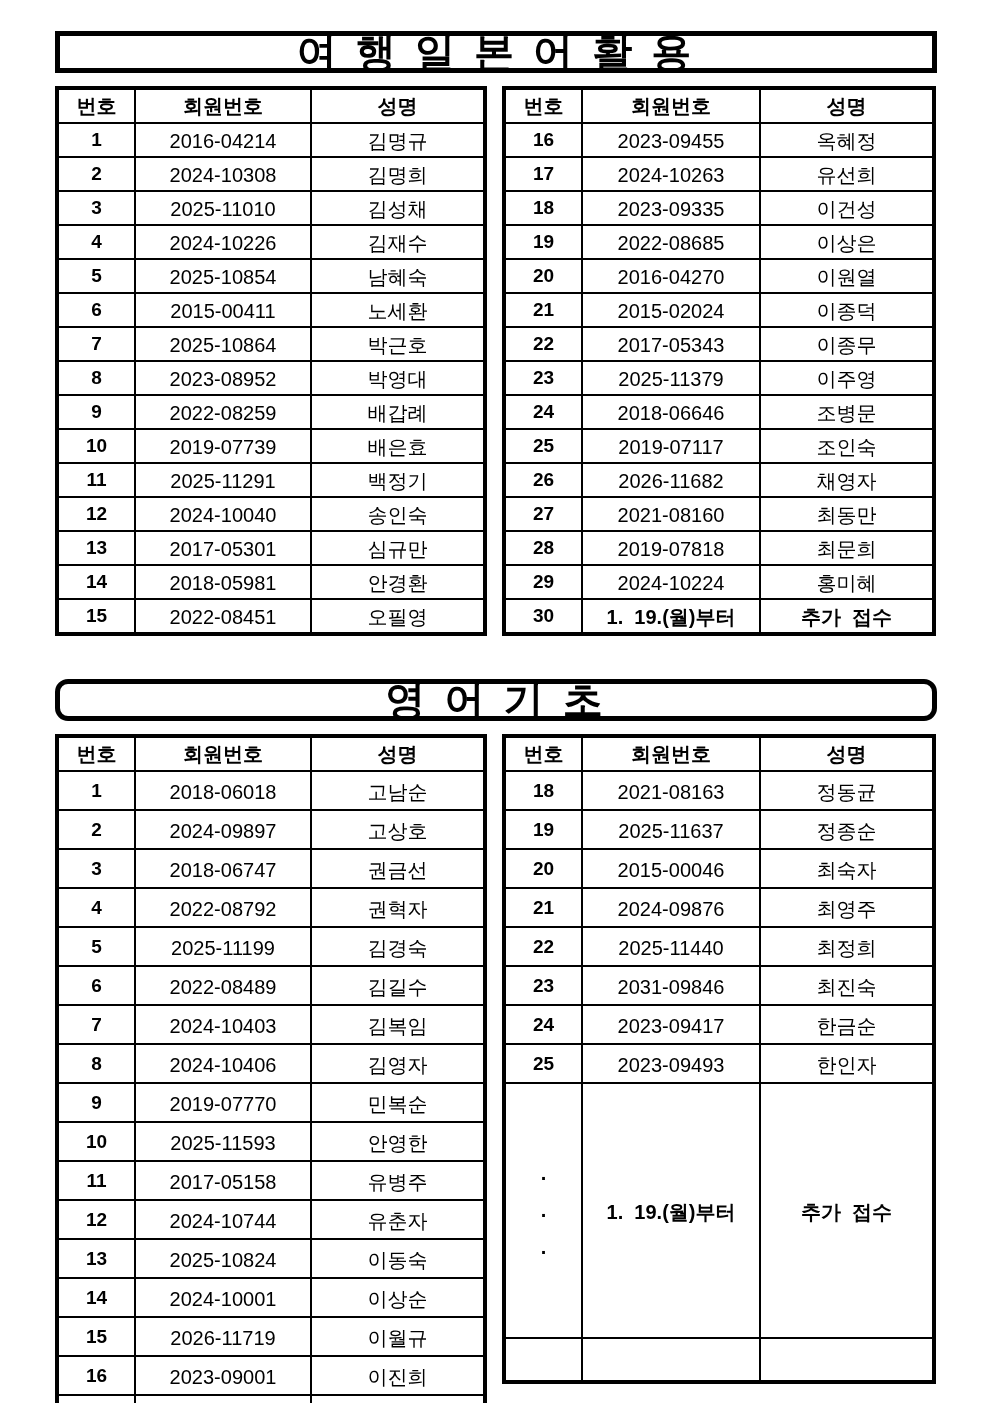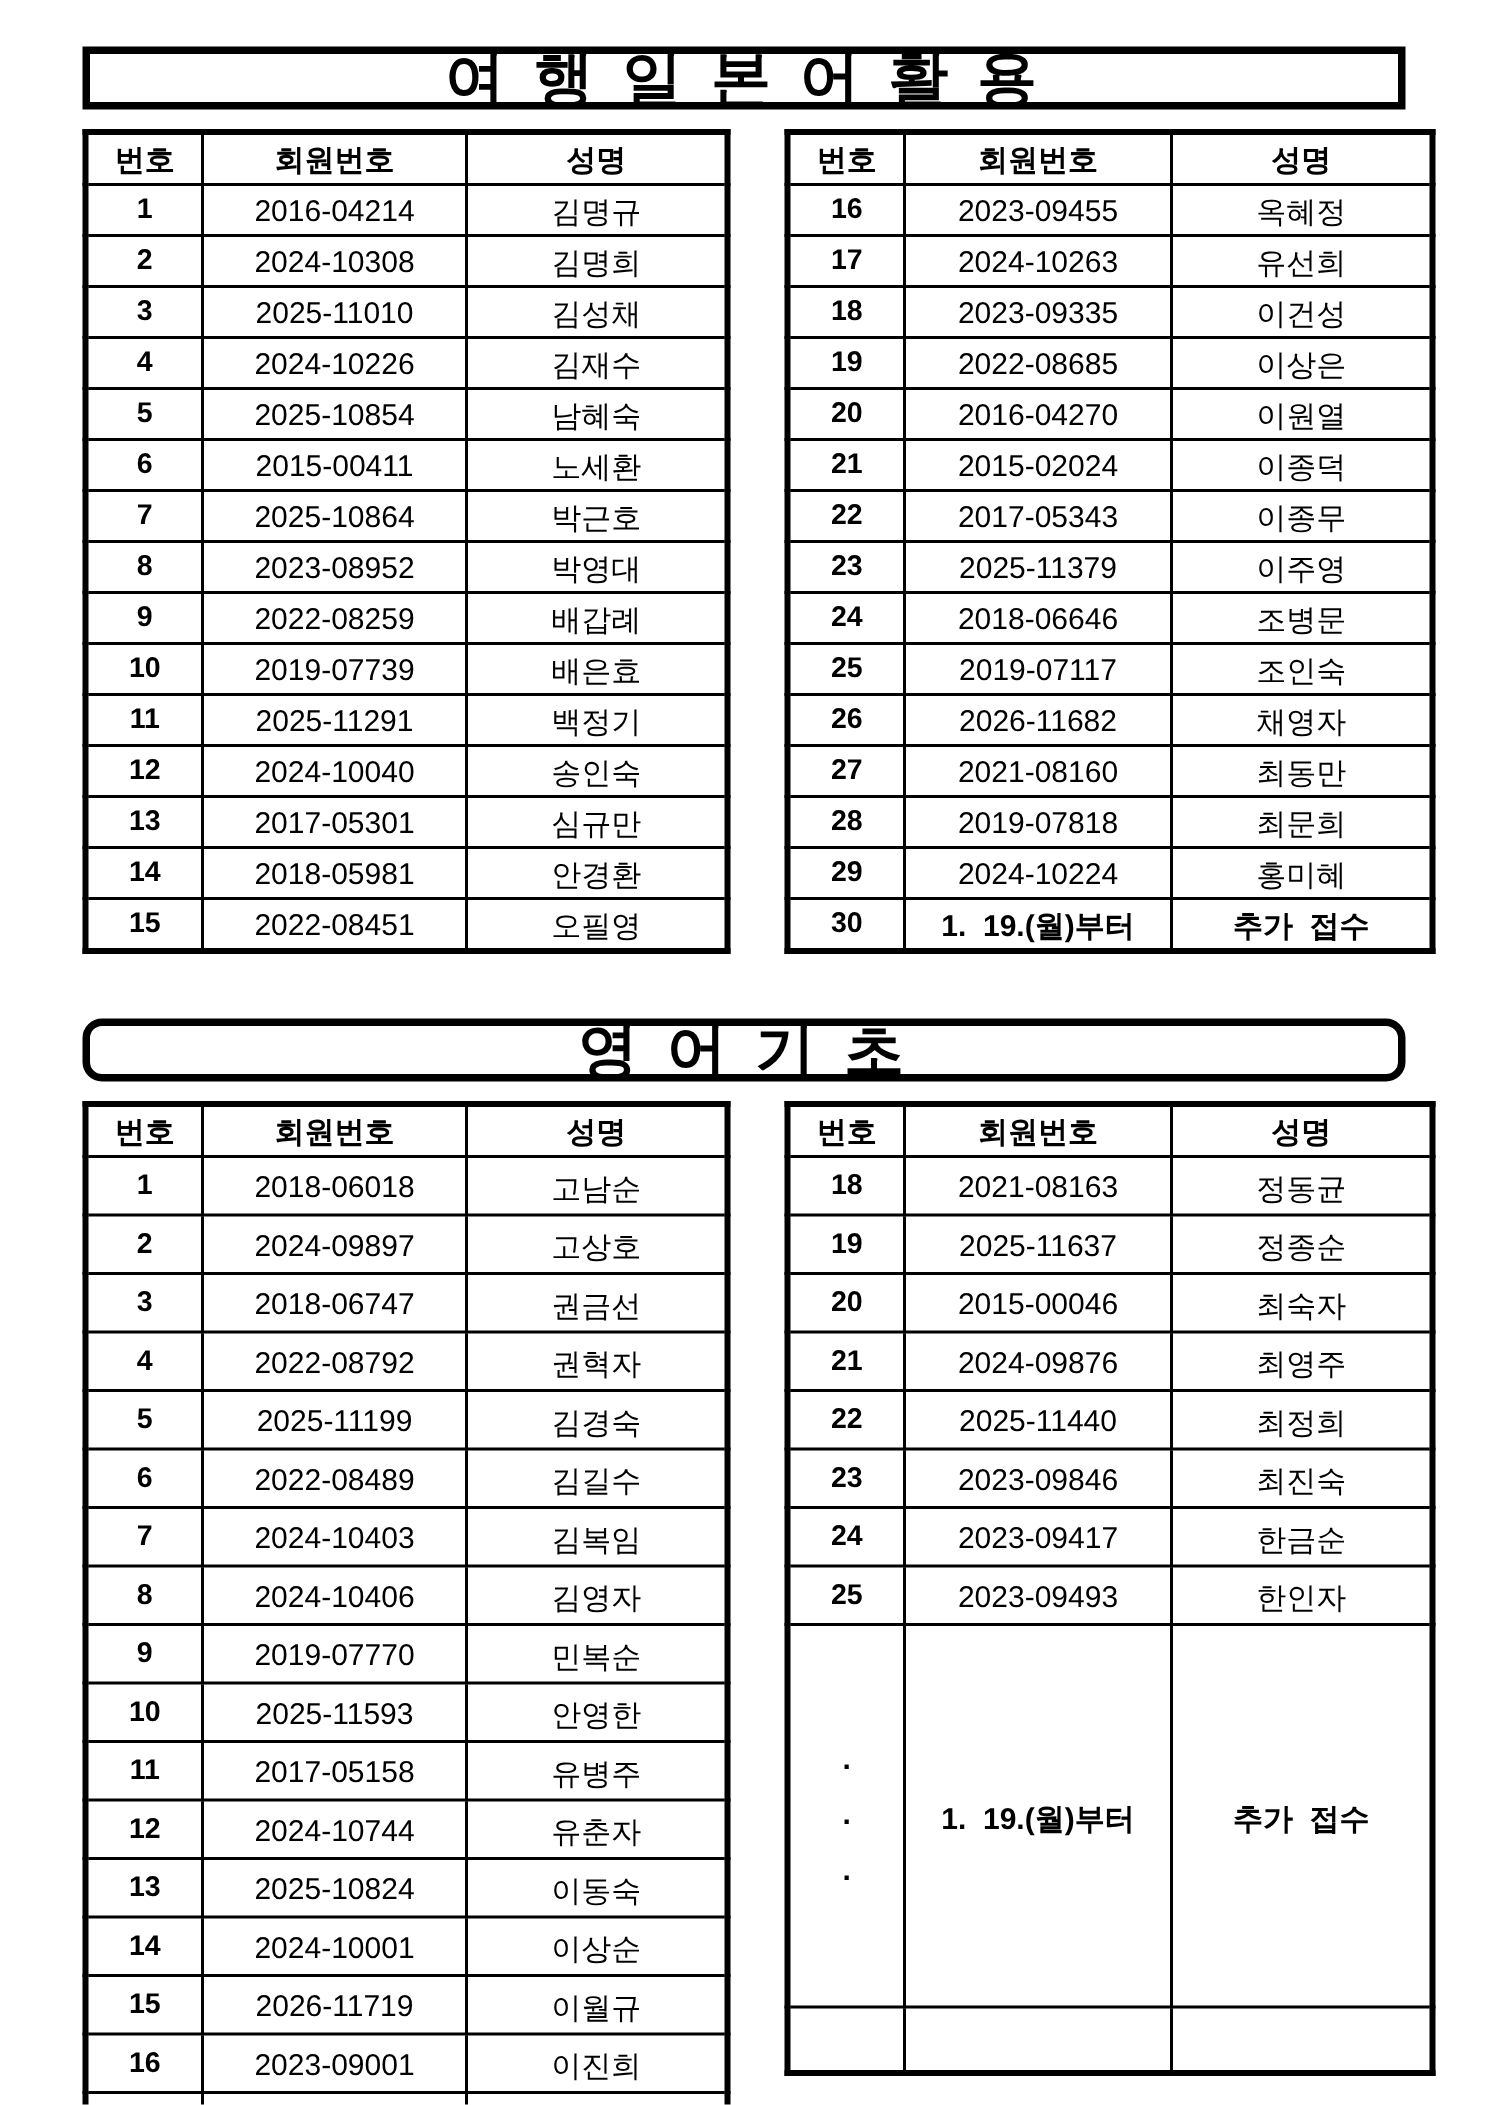--- a/index.html
+++ b/index.html
@@ -31,21 +31,21 @@
     letter-spacing: 4px;
     margin-bottom: 13px;
     white-space: pre;
   }
   .section-2 .title-box {
     margin-top: 43px;
     border-radius: 13px;
   }
   .tables {
     display: flex;
-    gap: 36px;
+    gap: 15px;
     align-items: flex-start;
   }
   table {
     border-collapse: collapse;
     border: 4px solid #000;
     table-layout: fixed;
     width: 428px;
   }
   .tables .half-right table { width: 430px; }
   th, td {
@@ -422,21 +422,21 @@
                 <td class="col-id">2024-09876</td>
                 <td class="col-name">최영주</td>
               </tr>
               <tr>
                 <td class="col-no">22</td>
                 <td class="col-id">2025-11440</td>
                 <td class="col-name">최정희</td>
               </tr>
               <tr>
                 <td class="col-no">23</td>
-                <td class="col-id">2023-09846</td>
+                <td class="col-id">2031-09846</td>
                 <td class="col-name">최진숙</td>
               </tr>
               <tr>
                 <td class="col-no">24</td>
                 <td class="col-id">2023-09417</td>
                 <td class="col-name">한금순</td>
               </tr>
               <tr>
                 <td class="col-no">25</td>
                 <td class="col-id">2023-09493</td>

